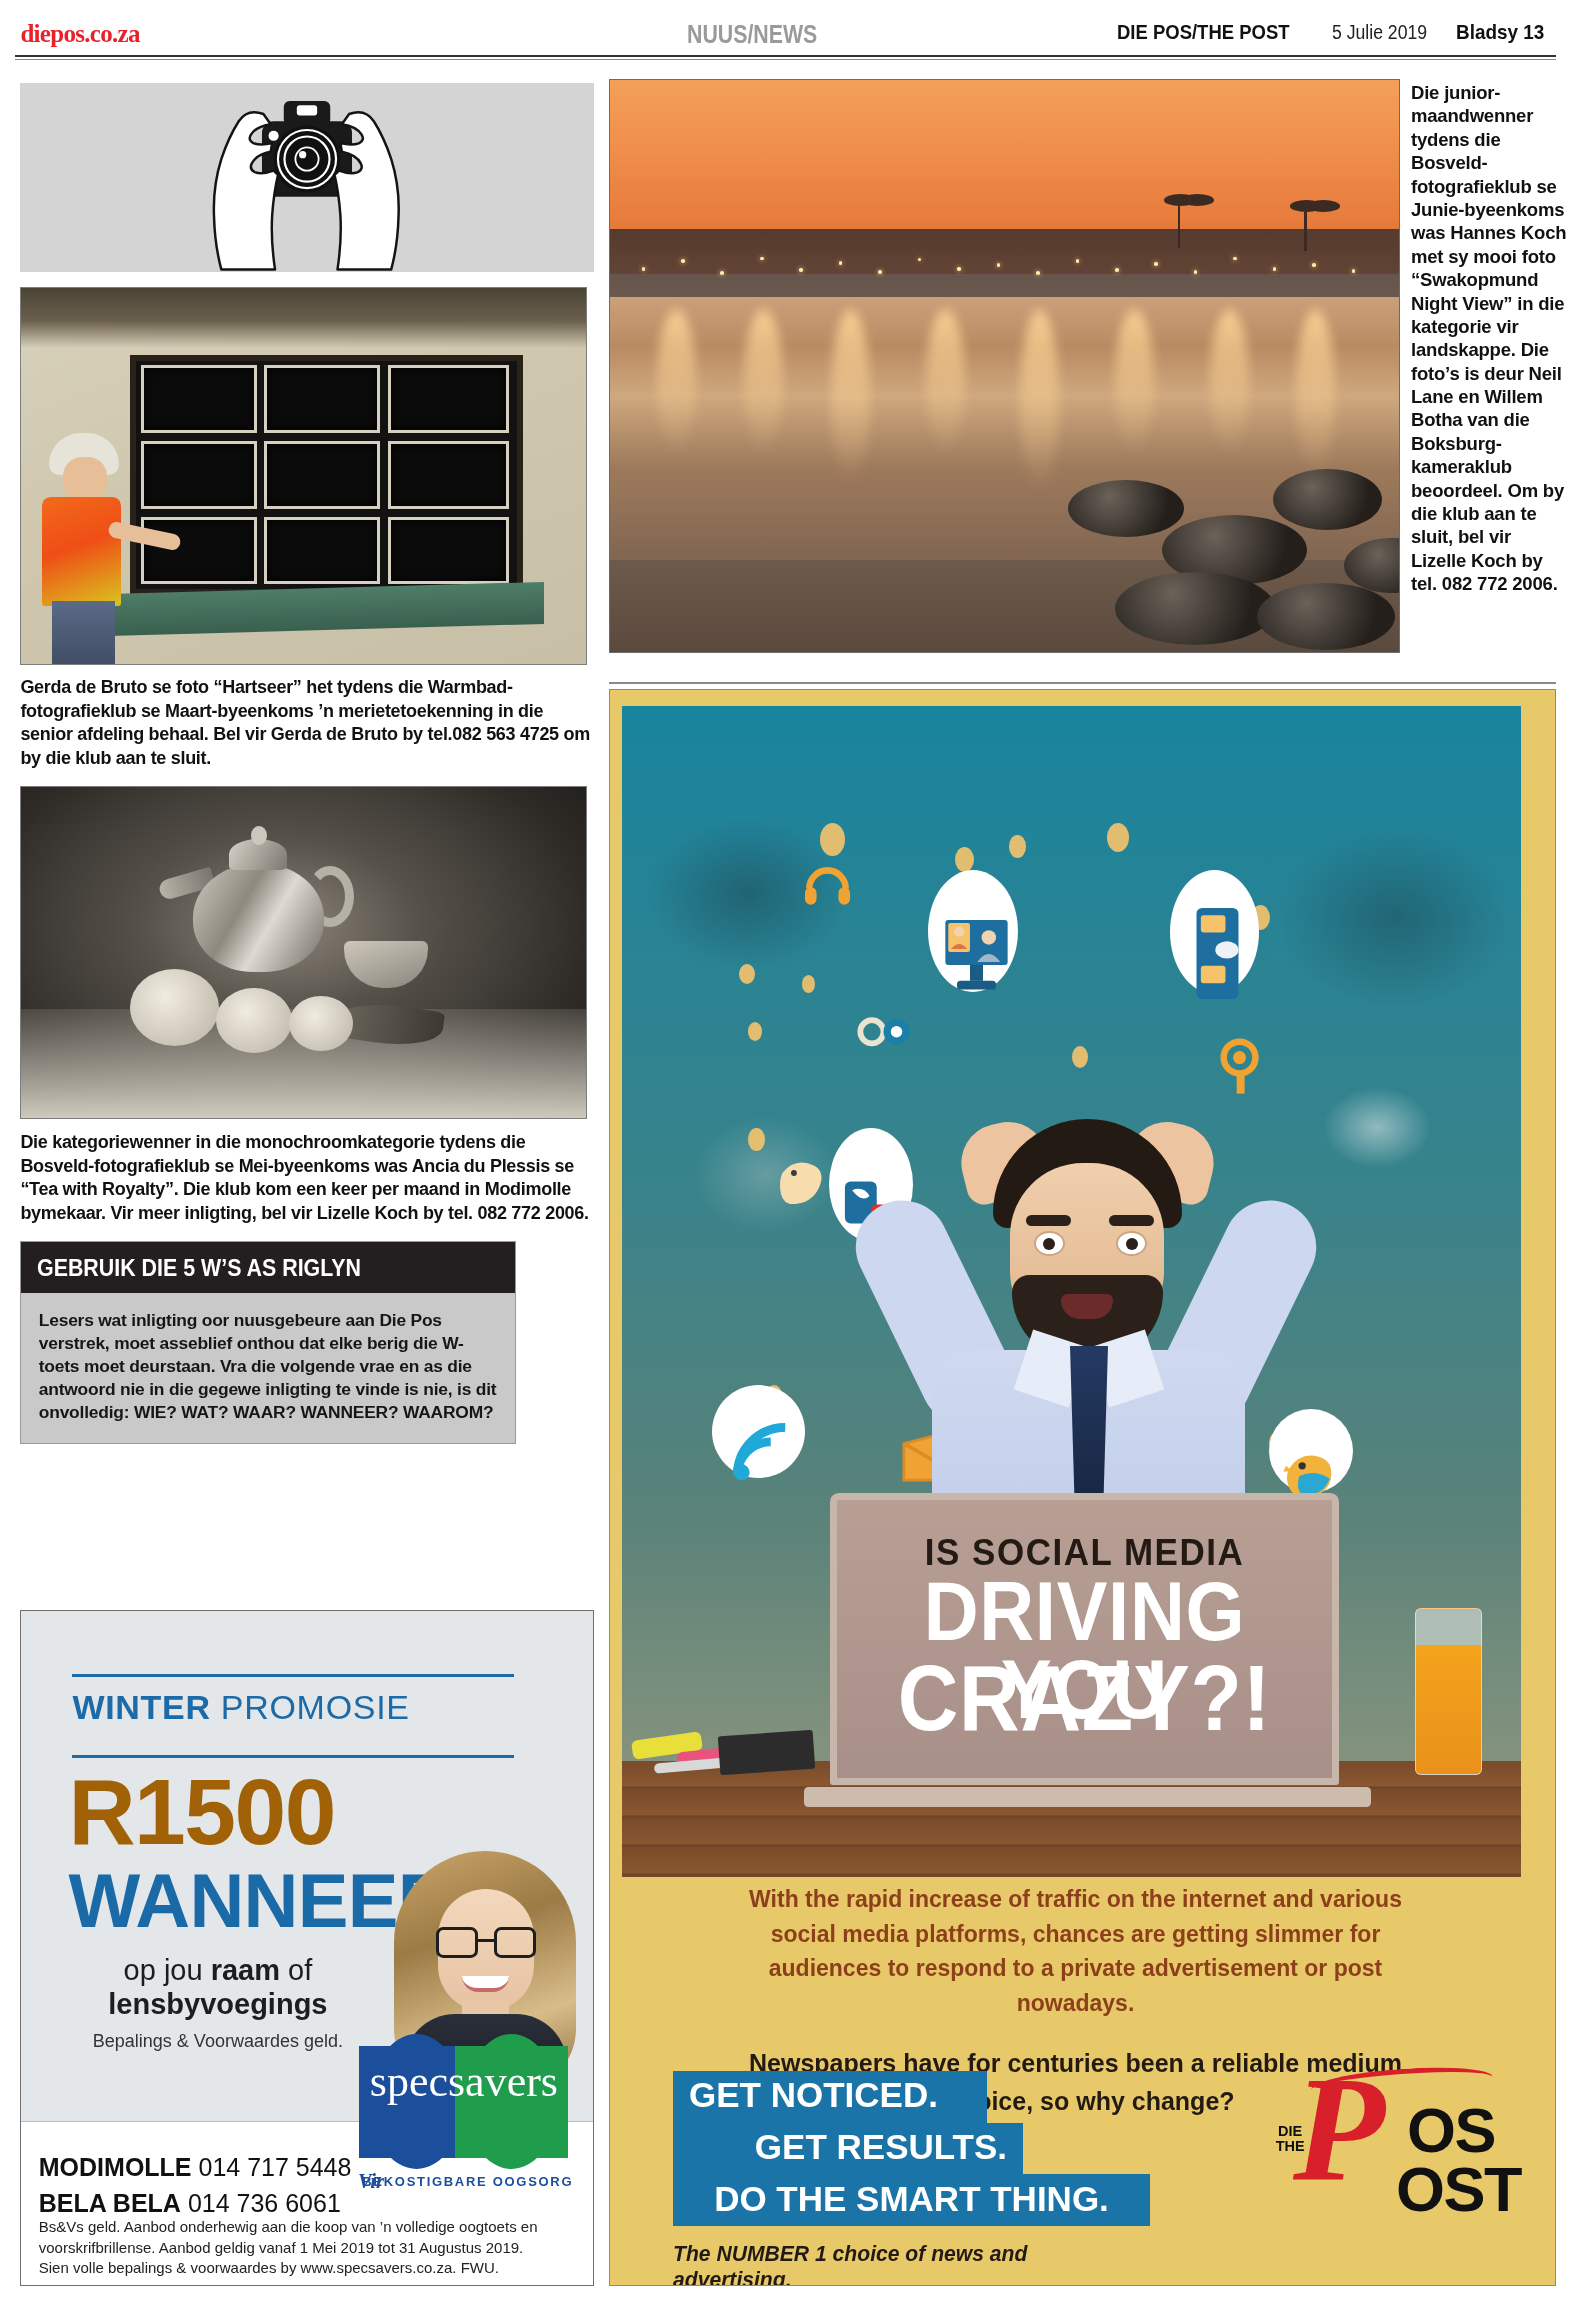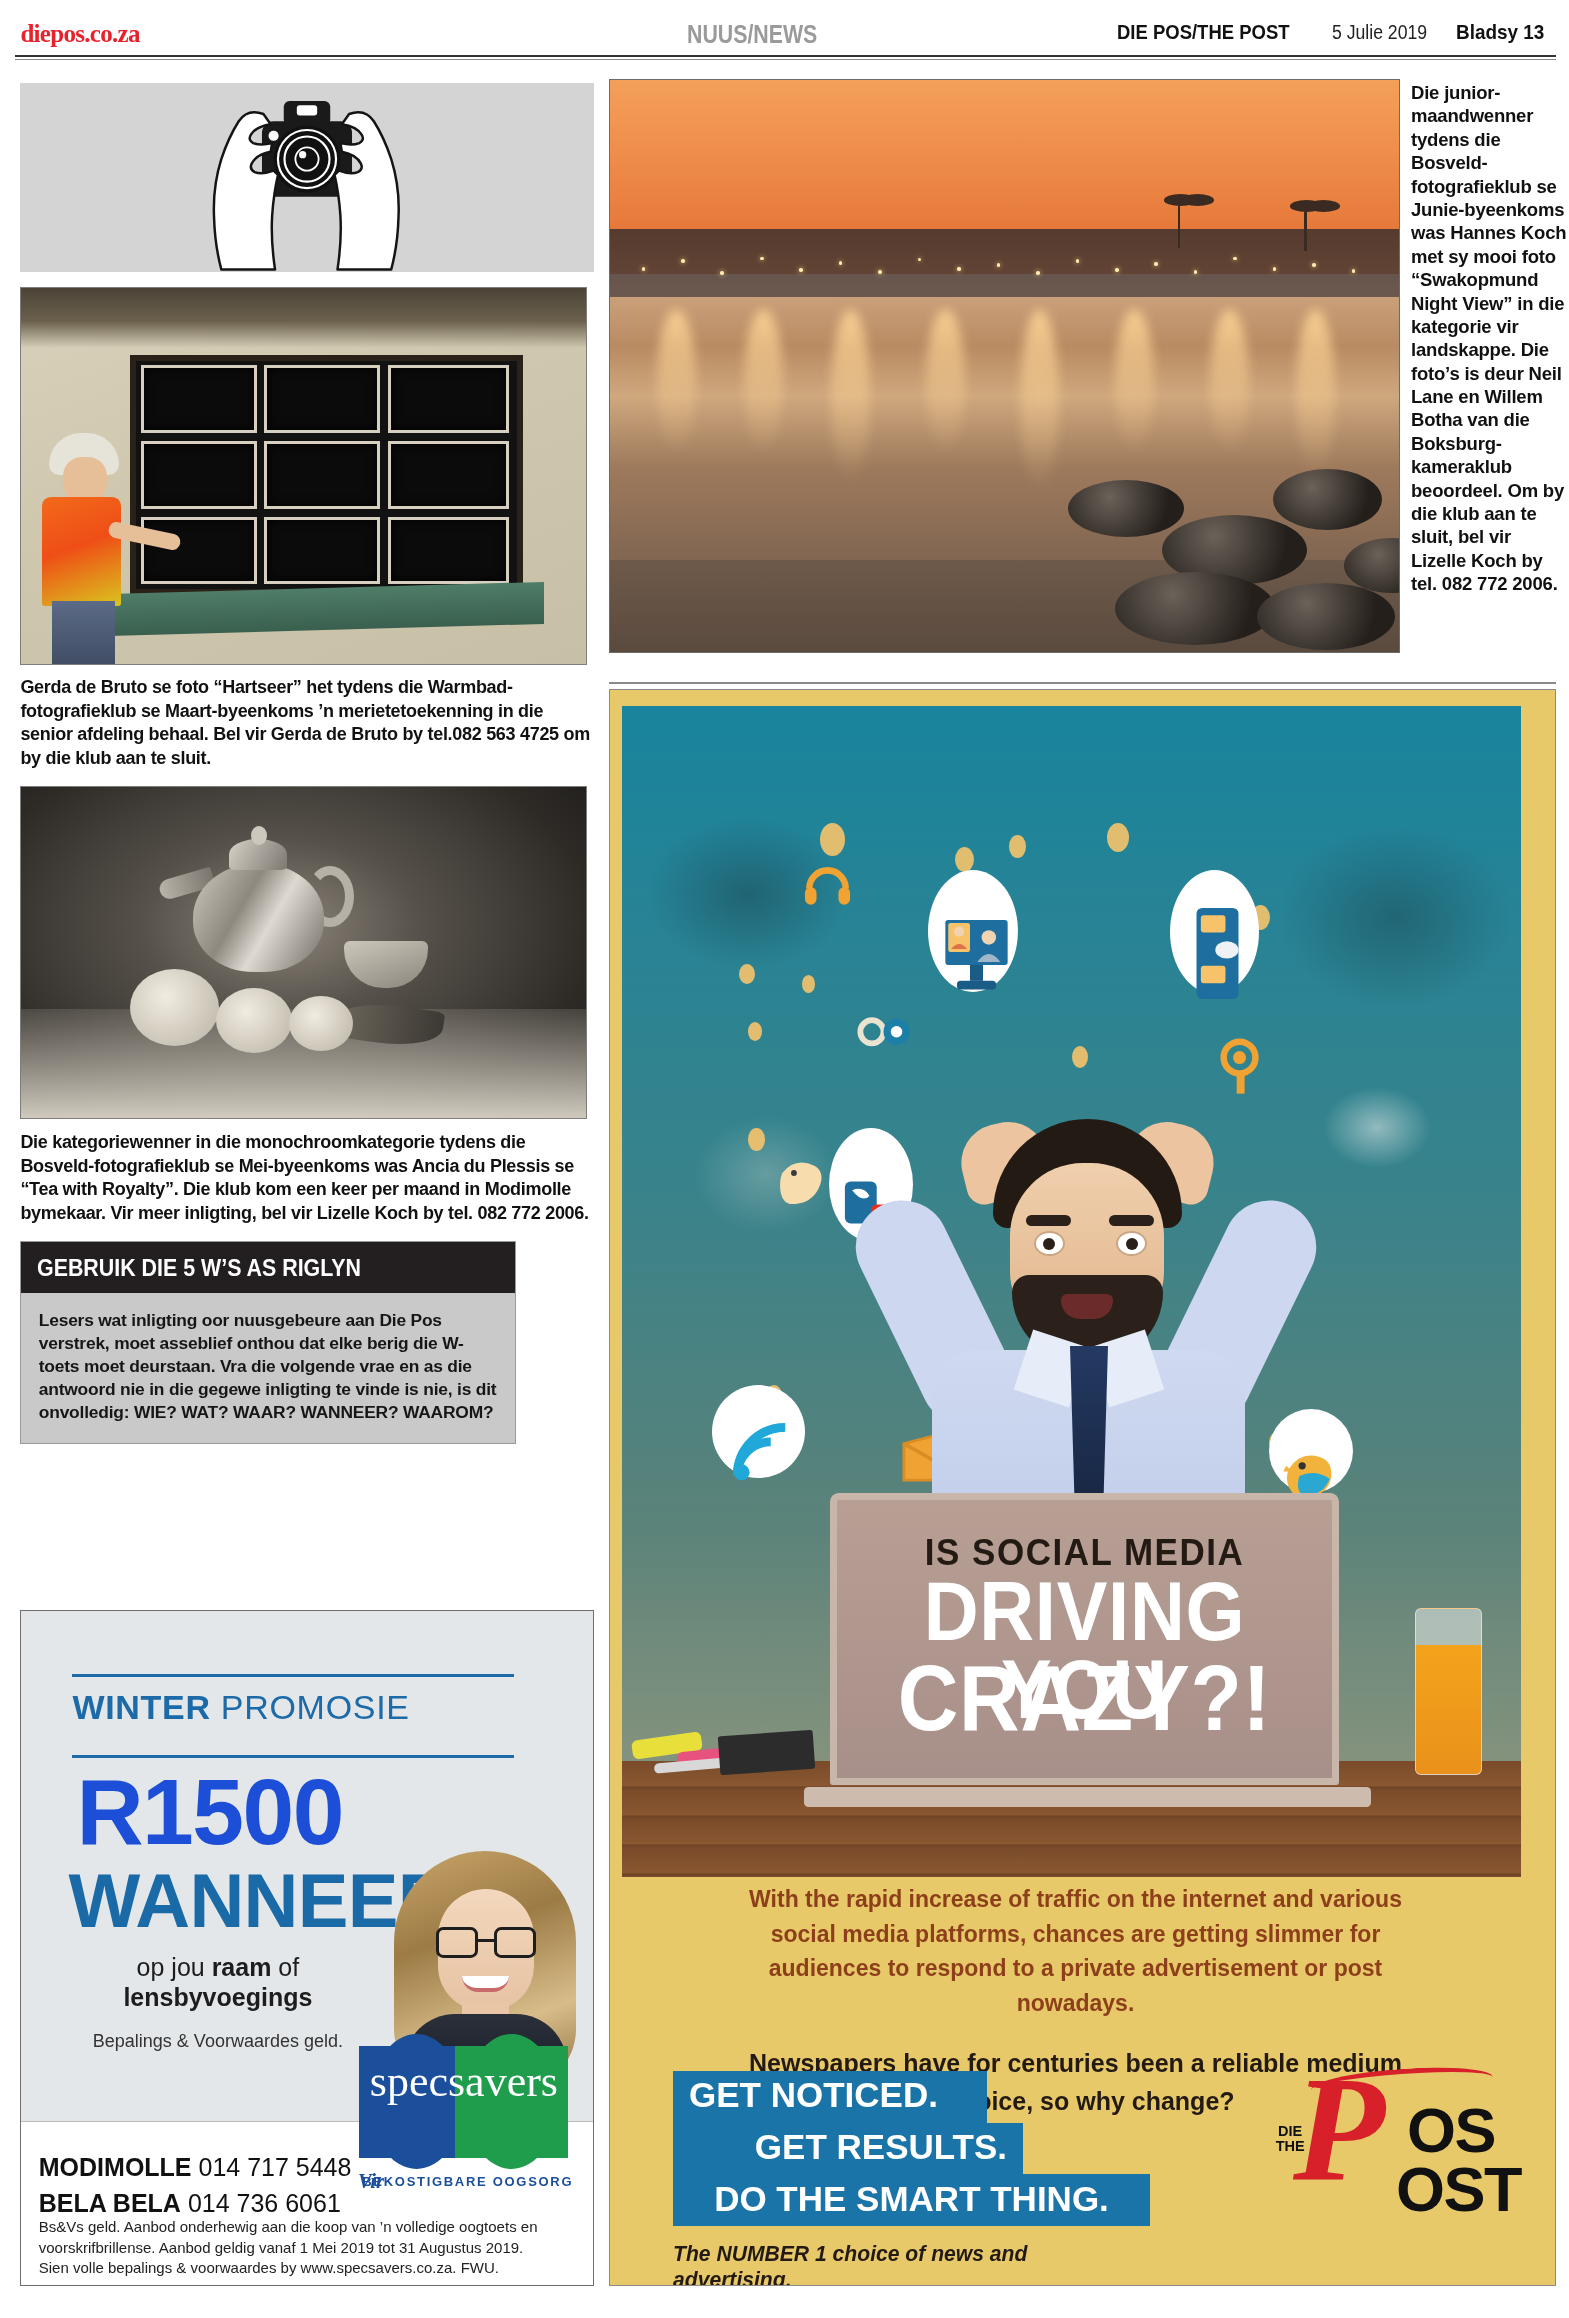--- a/index.html
+++ b/index.html
@@ -117,26 +117,26 @@
 
   
   .spec-ad { position:absolute; left:20.4px; top:1610px; width:574px; height:676px;
              border:1.5px solid #6f6f6f; background:#e3e7ea; overflow:hidden; }
   .spec-top { position:absolute; left:0; top:0; width:100%; height:512px; background:#e3e7ea; }
   .spec-rule { position:absolute; left:51px; width:442px; height:2.9px; background:#1c6aa8; }
   .spec-rule.a { top:63px; } .spec-rule.b { top:144px; }
   .spec-winter { position:absolute; left:51px; top:77px; font-size:34px; color:#1c6aa8; letter-spacing:0.7px; }
   .spec-winter b { font-weight:bold; }
   .spec-winter i { font-style:normal; font-weight:normal; }
-  .spec-r1500 { position:absolute; left:55px; top:161px; font-size:93px; font-weight:bold;
-                color:#1d4ed8; letter-spacing:-1.5px; line-height:0.88; }
+  .spec-r1500 { position:absolute; left:47px; top:161px; font-size:93px; font-weight:bold;
+                color:#a16207; letter-spacing:-1.5px; line-height:0.88; }
   .spec-afslag { position:absolute; left:47px; top:256px; font-size:76px; font-weight:bold;
                 color:#1b6aa8; letter-spacing:-0.7px; line-height:0.9; }
   .spec-line3 { position:absolute; left:44px; top:342px; width:305px; text-align:center;
-                font-size:25px; color:#1d1d1d; line-height:1.18; }
+                font-size:29px; color:#1d1d1d; line-height:1.18; }
   .spec-line3 b { font-weight:bold; }
   .spec-bv { position:absolute; left:44px; top:420px; width:305px; text-align:center;
              font-size:18px; color:#333; }
 
   .spec-woman { position:absolute; right:0px; top:240px; width:218px; height:272px; overflow:hidden; }
   .sw-hair { position:absolute; left:19px; top:0; width:182px; height:240px;
     background: linear-gradient(160deg,#c9a56a 0%, #9c7b45 35%, #d8bd8a 70%, #8b6c3c 100%);
     border-radius: 95px 95px 65px 65px; }
   .sw-face { position:absolute; left:63px; top:38px; width:96px; height:122px;
     background: linear-gradient(180deg,#f3d8bd,#e6c2a2); border-radius: 48px 48px 45px 45px; }

